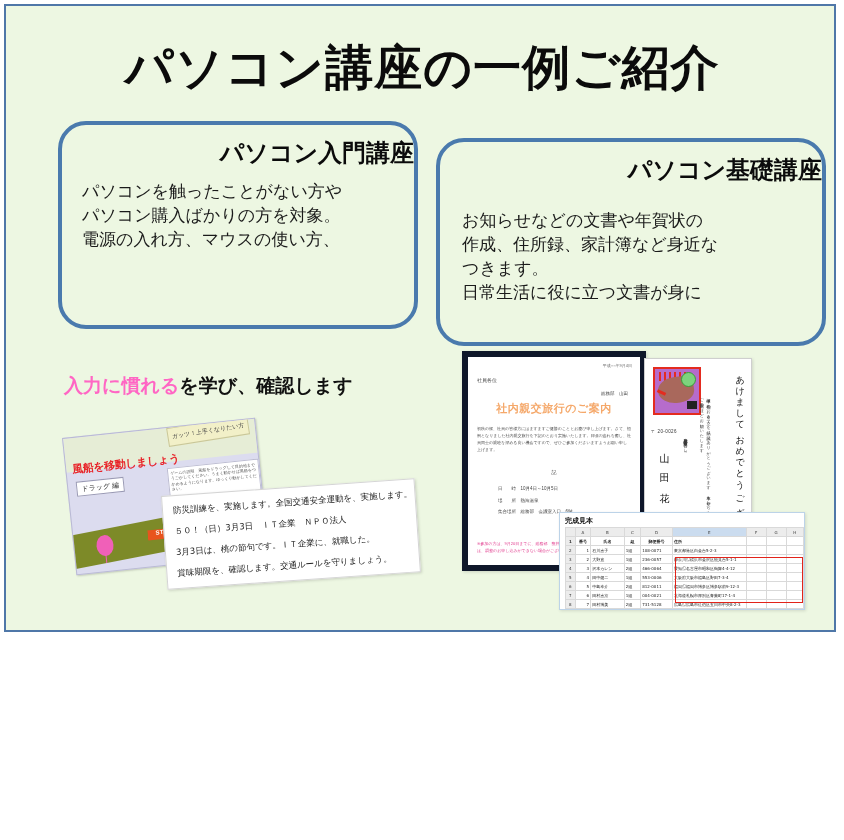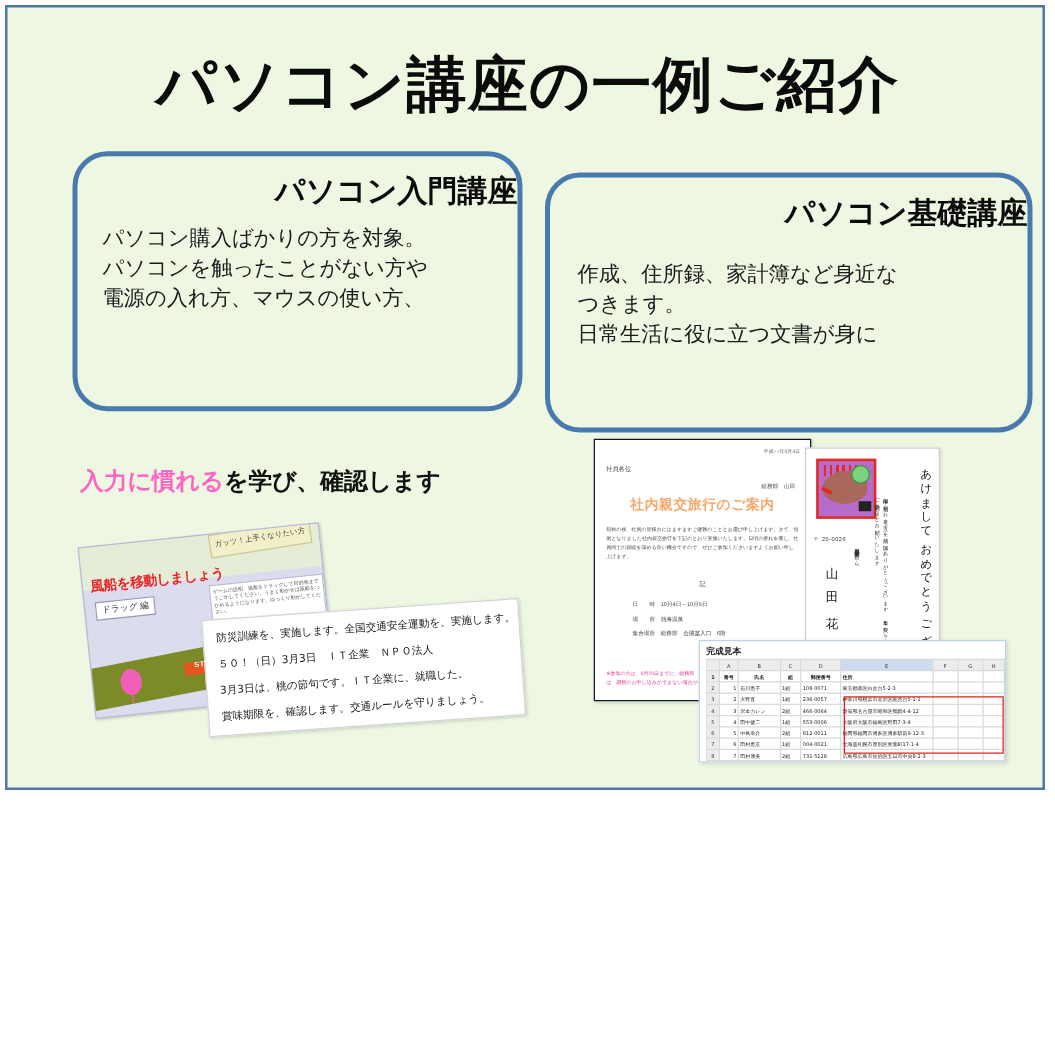--- a/index.html
+++ b/index.html
@@ -108,22 +108,22 @@
     box-shadow:1px 1px 3px rgba(0,0,0,.16);
     overflow:hidden;
   }
   #text-doc div{
     font-size:8.5px;color:#202020;margin:9px 8px 0 10px;white-space:nowrap;
     font-family:"DejaVu Sans","Liberation Sans",sans-serif;
   }
 
   
   #word-doc{
-    position:absolute;left:469px;top:345px;width:172px;height:208px;
-    background:#ffffff;border:1px solid #0f172a;
+    position:absolute;left:456px;top:345px;width:172px;height:208px;
+    background:#ffffff;border:6px solid #0f172a;
     box-shadow:1px 1px 3px rgba(0,0,0,.15);overflow:hidden;
   }
   #word-doc .wd-date{position:absolute;right:8px;top:6px;font-size:4px;color:#666;}
   #word-doc .wd-to{position:absolute;left:9px;top:20px;font-size:5px;color:#444;}
   #word-doc .wd-from{position:absolute;right:12px;top:34px;font-size:4.5px;color:#444;}
   #word-doc .wd-title{
     position:absolute;left:0;top:44px;width:100%;text-align:center;
     font-size:11px;font-weight:bold;color:#F5A86A;white-space:nowrap;letter-spacing:.5px;
     font-family:"DejaVu Sans","Liberation Sans",sans-serif;
   }
@@ -187,29 +187,30 @@
 </head>
 <body>
 
 <div id="slide">
 
   <div class="title">パソコン講座の一例ご紹介</div>
 
   <div class="course-box" id="box-intro">
     <div class="box-title">パソコン入門講座</div>
     <div class="box-body">
+      <div>パソコンを触ったことがない方や</div>
       <div>パソコン購入ばかりの方を対象。</div>
-      <div>パソコンを触ったことがない方や</div>
       <div>電源の入れ方、マウスの使い方、</div>
     </div>
   </div>
 
   <div class="course-box" id="box-basic">
     <div class="box-title">パソコン基礎講座</div>
     <div class="box-body">
+      <div>お知らせなどの文書や年賀状の</div>
       <div>作成、住所録、家計簿など身近な</div>
       <div>つきます。</div>
       <div>日常生活に役に立つ文書が身に</div>
     </div>
   </div>
 
   <div class="hl-wrap">
     <div class="hl-line l2">
       <span class="pnk">入力に慣れる</span><span class="blk">を学び、確認します</span>
     </div>

